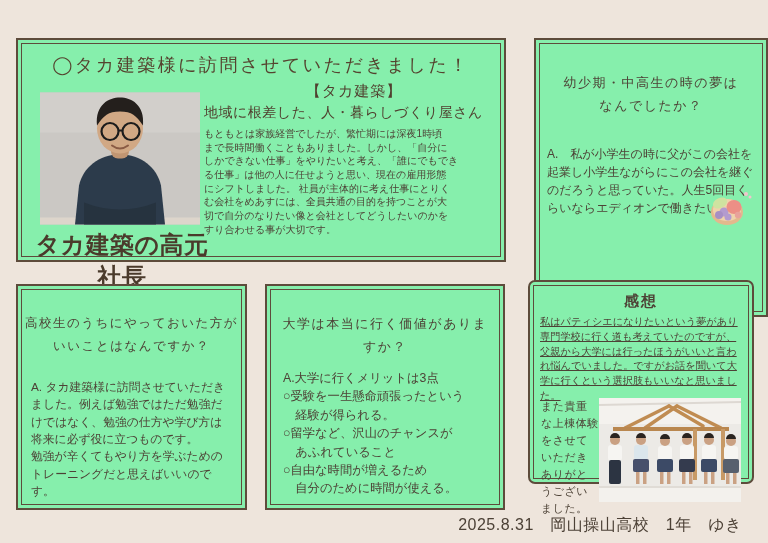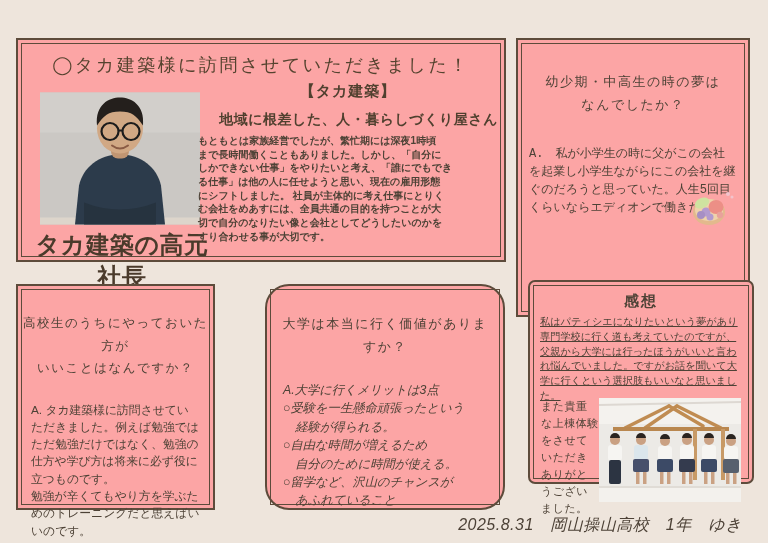--- a/index.html
+++ b/index.html
@@ -2,64 +2,64 @@
 <html><head>
 <meta charset="utf-8">
 <style>
   * { margin:0; padding:0; box-sizing:border-box; }
   html,body { background:#eee5dc; }
   .page {
     position:relative; width:768px; height:543px; background:#eee5dc;
     font-family:"Liberation Sans","DejaVu Sans",sans-serif;
     color:#4d4236; overflow:hidden;
   }
-  .box { position:absolute; border:2px solid #5d4b3b; padding:3px; background:#fca5a5; }
+  .box { position:absolute; border:2px solid #5d4b3b; padding:3px; background:#86efac; }
   .box-inner { position:relative; border:1px solid #5d4b3b; width:100%; height:100%; }
   .preline { white-space:pre-line; }
 
   
   .box1 { left:16px; top:38px; width:490px; height:224px; }
   .main-title { text-align:center; margin-top:9px; font-size:18px; letter-spacing:2.5px; color:#55432f; white-space:nowrap; }
   .photo1 { position:absolute; left:18px; top:48px; width:160px; height:133px; }
   .photo1 svg { width:100%; height:100%; display:block; }
   .caption1 { position:absolute; left:2px; top:185px; width:196px; text-align:center; font-size:24px; font-weight:bold; letter-spacing:0.5px; color:#4a3a2b; }
-  .right-col { position:absolute; left:176px; top:38px; width:300px;font-weight:bold; }
+  .right-col { position:absolute; left:182px; top:38px; width:300px; }
   .company-heading { text-align:center; font-size:15px; color:#50402f; letter-spacing:1px; }
-  .company-tagline { text-align:right; font-size:14px; letter-spacing:0.5px; margin-top:10px; color:#50402f; }
+  .company-tagline { text-align:left; font-size:14px; letter-spacing:0.5px; margin-top:3px; color:#50402f; }
   .company-body { font-size:10px; line-height:1.37; margin-top:5px; color:#4d4236; }
 
   
-  .box2 { left:516px; top:38px; width:234px; height:279px;font-family:Liberation Mono, monospace; }
+  .box2 { left:534px; top:38px; width:234px; height:279px; }
   .q-title { text-align:center; font-size:13px; letter-spacing:1.5px; line-height:1.8; color:#4d4236; }
   .box2 .q-title { margin-top:27px; }
   .box2 .q-answer { margin-top:27px; padding:0 7px; font-size:12px; line-height:1.5; }
   .tart-icon { position:absolute; right:8px; top:142px; width:48px; height:44px; }
 
   
-  .box3 { left:16px; top:284px; width:199px; height:226px; }
+  .box3 { left:16px; top:284px; width:231px; height:226px; }
   .box3 .q-title { margin-top:22px; font-size:12.5px; }
   .box3 .q-answer { margin-top:22px; padding:0 9px; font-size:11.8px; line-height:1.47; }
 
   
-  .box4 { left:265px; top:284px; width:240px; height:226px;border-radius:24px; }
+  .box4 { left:265px; top:284px; width:240px; height:226px; }
   .box4 .q-title { margin-top:22px; font-size:13px; }
-  .box4 .q-answer { margin-top:22px; padding:0 12px; font-size:12.3px; line-height:1.5;font-style:italic; }
+  .box4 .q-answer { margin-top:10px; padding:0 12px; font-size:12.3px; line-height:1.5; }
   .merit { white-space:pre-line; }
 
   
   .box5 { left:528px; top:280px; width:226px; height:204px;border-radius:7px; }
   .imp-title { text-align:center; margin-top:6px; font-size:15px; letter-spacing:2px; font-weight:bold; color:#4d4236; }
   .imp-body { margin-top:4px; padding:0 6px; font-size:10.2px; line-height:1.45; text-align:left;text-decoration:underline; }
   .imp-row { position:absolute; left:7px; top:112px; display:flex; }
   .imp-thanks { width:58px; font-size:11px; line-height:1.55; word-break:break-all; letter-spacing:0.5px; }
   .photo2 { width:142px; height:104px; }
   .photo2 svg { width:100%; height:100%; display:block; }
 
   
-  .footer { position:absolute; right:26px; top:515px; font-size:16px; letter-spacing:0.5px; color:#4c4136;font-style:italic; }
+  .footer { position:absolute; right:26px; top:515px; font-size:16px; letter-spacing:0.5px; color:#4c4136; }
 </style>
 </head>
 <body>
 
 <div class="page">
 
   <div class="box box1">
     <div class="box-inner">
       <div class="main-title">◯タカ建築様に訪問させていただきました！</div>
 
@@ -128,24 +128,24 @@
   </div>
 
   <div class="box box4">
     <div class="box-inner">
       <div class="q-title preline">大学は本当に行く価値がありま
 すか？</div>
       <div class="q-answer">
         <div>A.大学に行くメリットは3点</div>
         <div class="merit">○受験を一生懸命頑張ったという
 　経験が得られる。</div>
+        <div class="merit">○留学など、沢山のチャンスが
+　あふれていること</div>
         <div class="merit">○自由な時間が増えるため
 　自分のために時間が使える。</div>
-        <div class="merit">○留学など、沢山のチャンスが
-　あふれていること</div>
       </div>
     </div>
   </div>
 
   <div class="box box5">
     <div class="box-inner">
       <div class="imp-title">感想</div>
       <div class="imp-body">私はパティシエになりたいという夢があり専門学校に行く道も考えていたのですが、父親から大学には行ったほうがいいと言われ悩んでいました。ですがお話を聞いて大学に行くという選択肢もいいなと思いました。</div>
       <div class="imp-row">
         <div class="imp-thanks">また貴重な上棟体験をさせていただきありがとうございました。</div>

